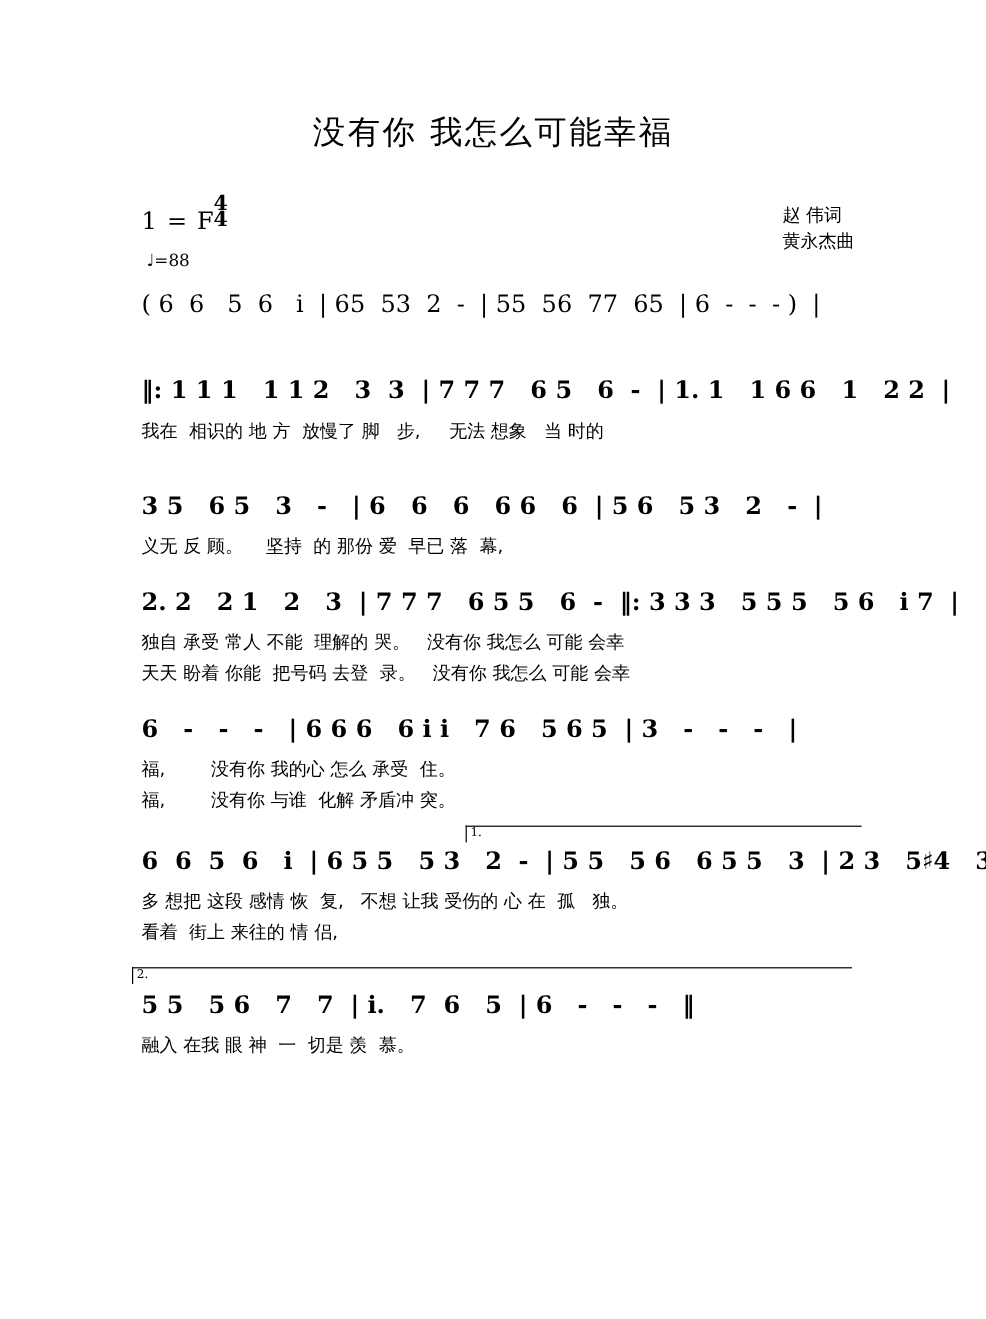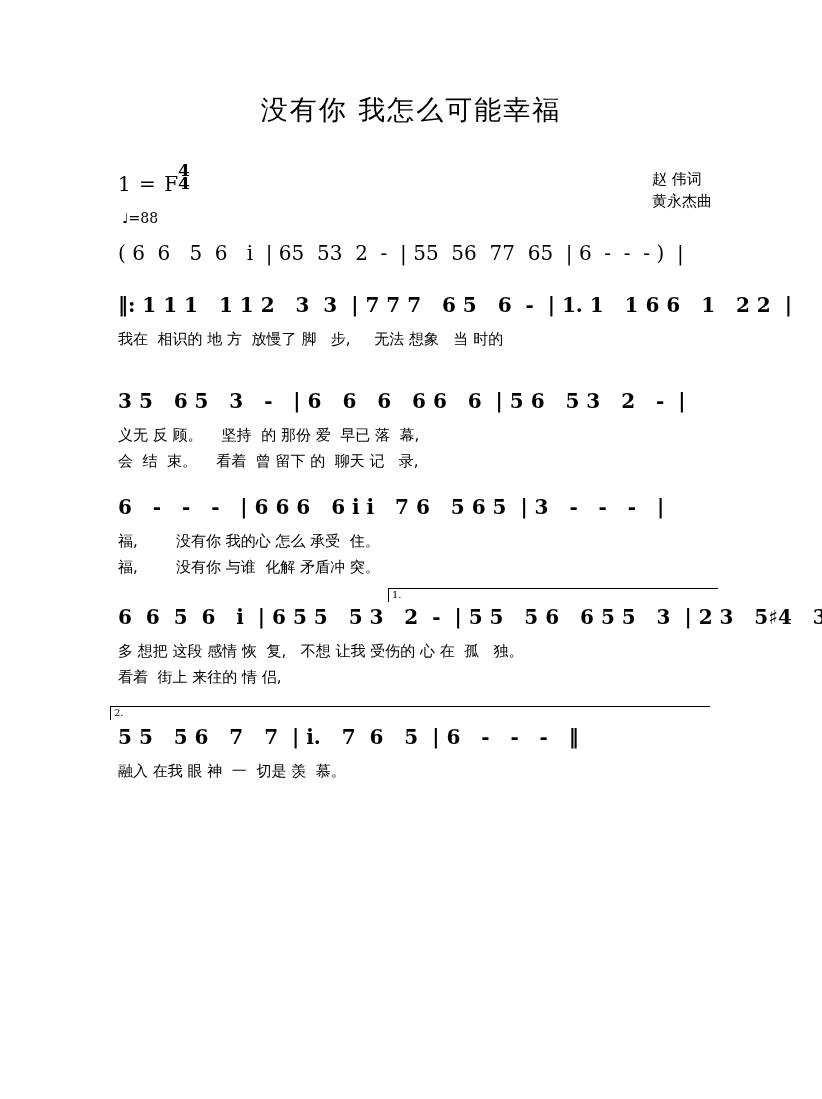--- a/index.html
+++ b/index.html
@@ -133,31 +133,35 @@
       <div>赵  伟词</div>
       <div>黄永杰曲</div>
     </div>
     <div class="tempo">♩=88</div>
   </div>
 
   <div class="system intro" style="margin-top:6px;">
     <div class="noteline">( 6  6   5  6   i  | 65  53  2  -  | 55  56  77  65  | 6  -  -  - )  |</div>
   </div>
 
-  <div class="system" style="margin-top:12px;">
+  <div class="system" style="margin-top:32px;">
     <div class="noteline">‖: 1 1 1   1 1 2   3  3  | 7 7 7   6 5   6  -  | 1. 1   1 6 6   1   2 2  |</div>
     <div class="lyricline">我在  相识的 地 方  放慢了 脚   步,     无法 想象   当 时的</div>
   </div>
 
   <div class="system" style="margin-top:32px;">
     <div class="noteline">3 5   6 5   3   -   | 6   6   6   6 6   6  | 5 6   5 3   2   -  |</div>
     <div class="lyricline">义无 反 顾。    坚持  的 那份 爱  早已 落  幕,</div>
-    <div class="lyricline">会  结  束。    看着  曾 留下 的  聊天 记   录,</div>
   </div>
 
+  <div class="system" style="margin-top:16px;">
+    <div class="noteline">2. 2   2 1   2   3  | 7 7 7   6 5 5   6  -  ‖: 3 3 3   5 5 5   5 6   i 7  |</div>
+    <div class="lyricline">独自 承受 常人 不能  理解的 哭。   没有你 我怎么 可能 会幸</div>
+    <div class="lyricline">天天 盼着 你能  把号码 去登  录。   没有你 我怎么 可能 会幸</div>
+  </div>
 
   <div class="system" style="margin-top:16px;">
     <div class="noteline">6   -   -   -   | 6 6 6   6 i i   7 6   5 6 5  | 3   -   -   -   |</div>
     <div class="lyricline">福,        没有你 我的心 怎么 承受  住。</div>
     <div class="lyricline">福,        没有你 与谁  化解 矛盾冲 突。</div>
   </div>
 
   <div class="system" style="margin-top:20px;">
     <div class="volta" style="left:388px; top:-12px; width:330px;">1.</div>
     <div class="noteline">6  6  5  6   i  | 6 5 5   5 3   2  -  | 5 5   5 6   6 5 5   3  | 2 3   5♯4   3  - :‖</div>

